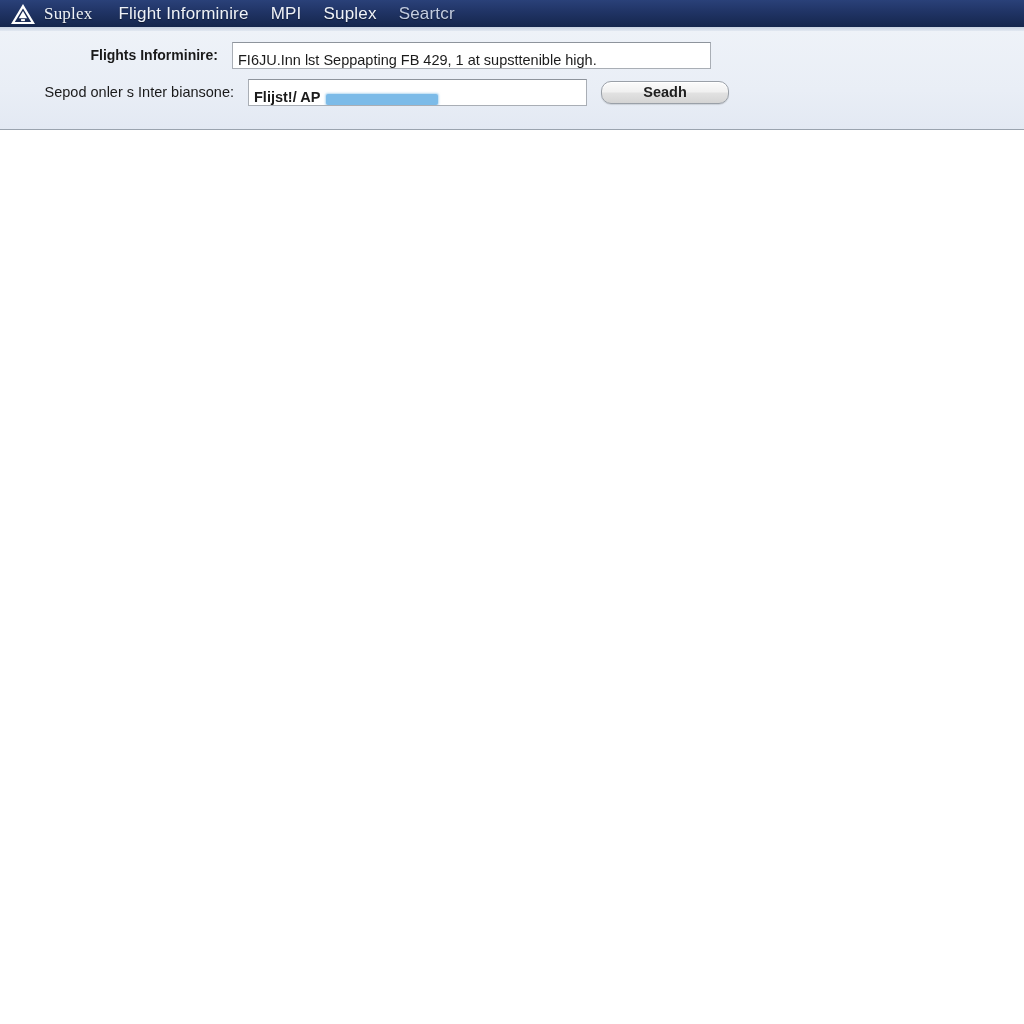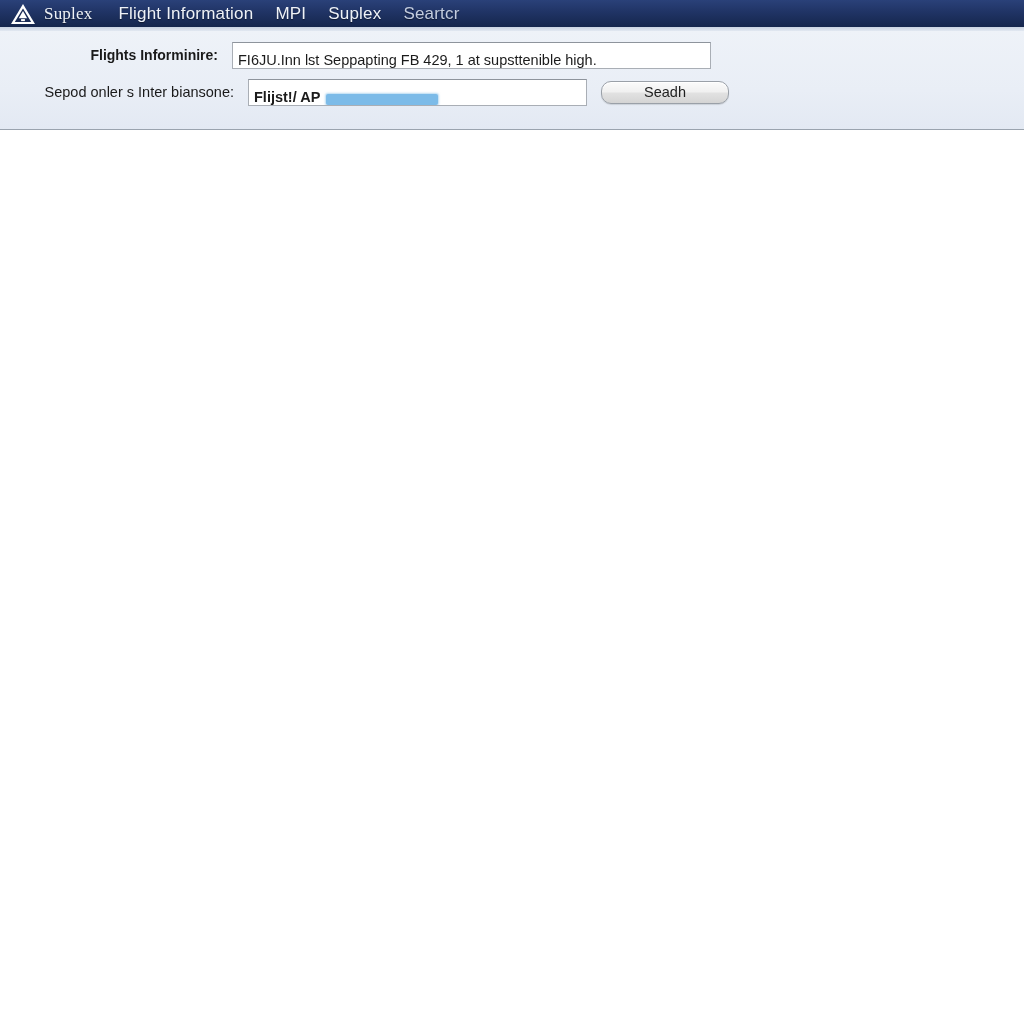--- a/index.html
+++ b/index.html
@@ -130,21 +130,21 @@
   .search-button {
     width: 128px;
     height: 23px;
     margin-left: 14px;
     border: 1px solid #9aa0a8;
     border-radius: 10px;
     background: linear-gradient(to bottom, #fbfbfb 0%, #f0f0f0 48%, #e2e2e2 52%, #d4d4d4 100%);
     box-shadow: inset 0 1px 0 #ffffff, 0 1px 1px rgba(0,0,0,0.12);
     font-family: "Liberation Sans", sans-serif;
     font-size: 14.5px;
-    font-weight: normal;
+    font-weight: bold;
     color: #1e1e1e;
     display: flex;
     align-items: center;
     justify-content: center;
     cursor: pointer;
     box-sizing: border-box;
   }
 
   
   .content-area {
@@ -164,21 +164,21 @@
   <div class="brand-logo">
     <svg width="26" height="22" viewBox="0 0 26 22" xmlns="http://www.w3.org/2000/svg">
       <polygon points="13,1 25,21 1,21" fill="#ffffff"></polygon>
       <polygon points="13,5.5 21.2,19 4.8,19" fill="#1b2c57"></polygon>
       <polygon points="13,8 17.2,15.2 8.8,15.2" fill="#ffffff"></polygon>
       <rect x="11.1" y="16.1" width="3.8" height="2.0" fill="#ffffff"></rect>
     </svg>
   </div>
 
   <div class="nav-item brand">Suplex</div>
-  <div class="nav-item">Flight Information</div>
+  <div class="nav-item">Flight Informinire</div>
   <div class="nav-item">MPI</div>
   <div class="nav-item">Suplex</div>
   <div class="nav-item dim">Seartcr</div>
 </div>
 <div class="navbar-underline"></div>
 
 <div class="form-panel">
 
   <div class="form-row row1">
     <div class="field-label bold">Flights Informinire:</div>

